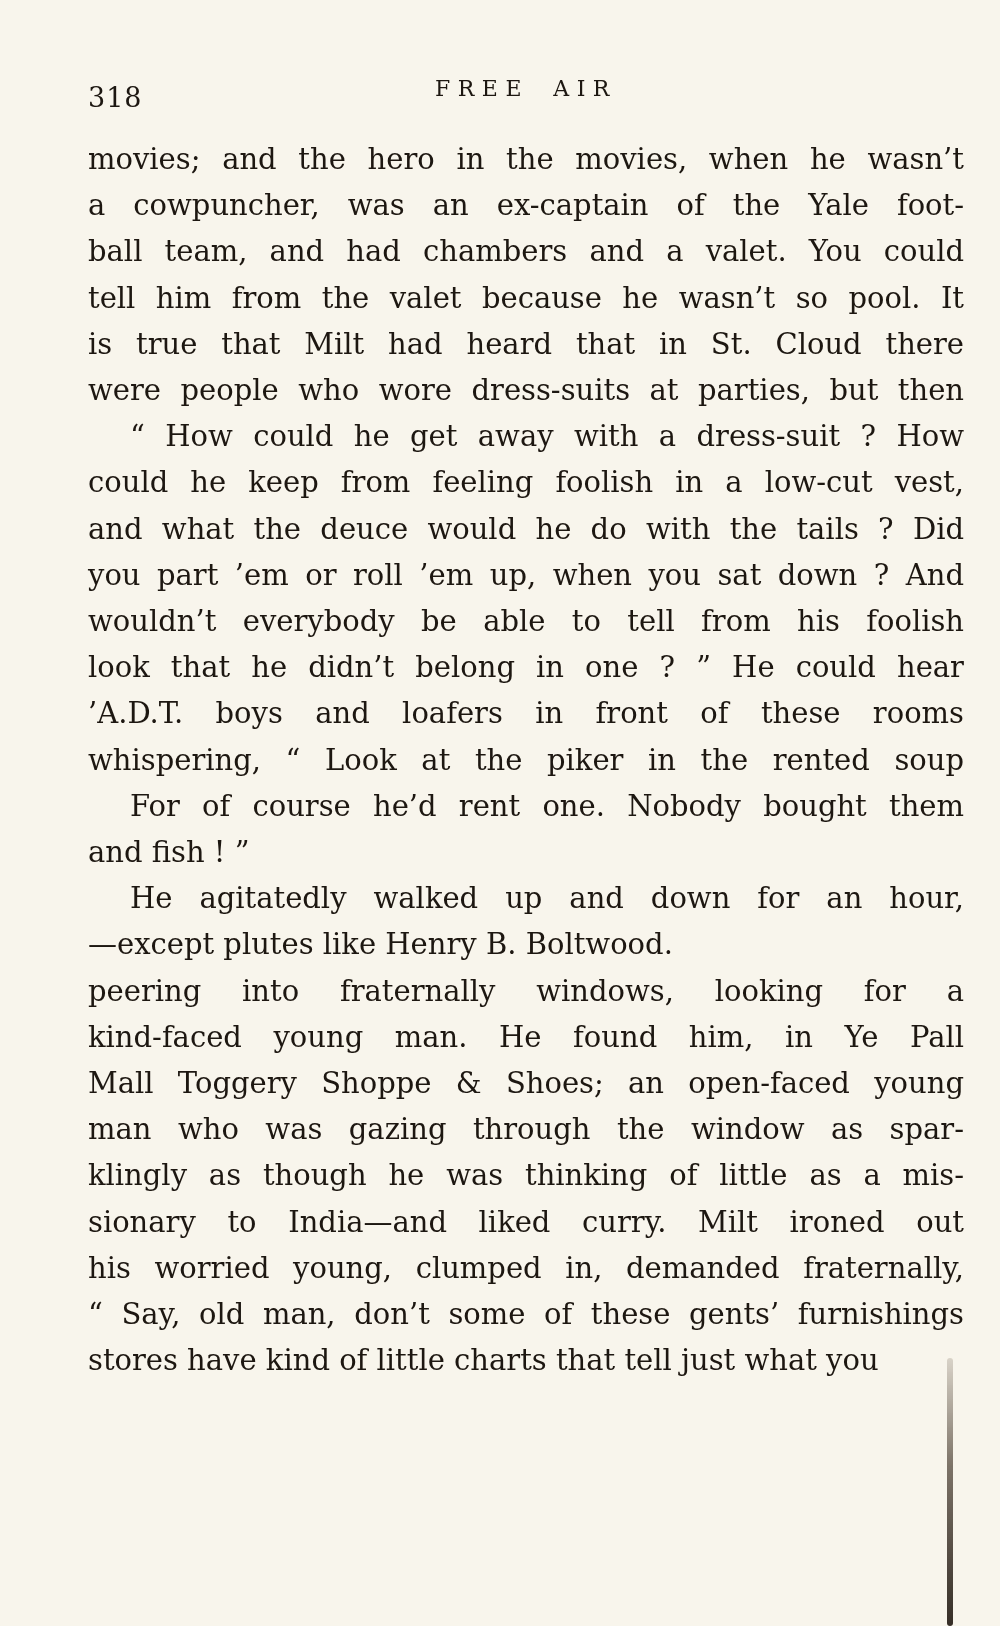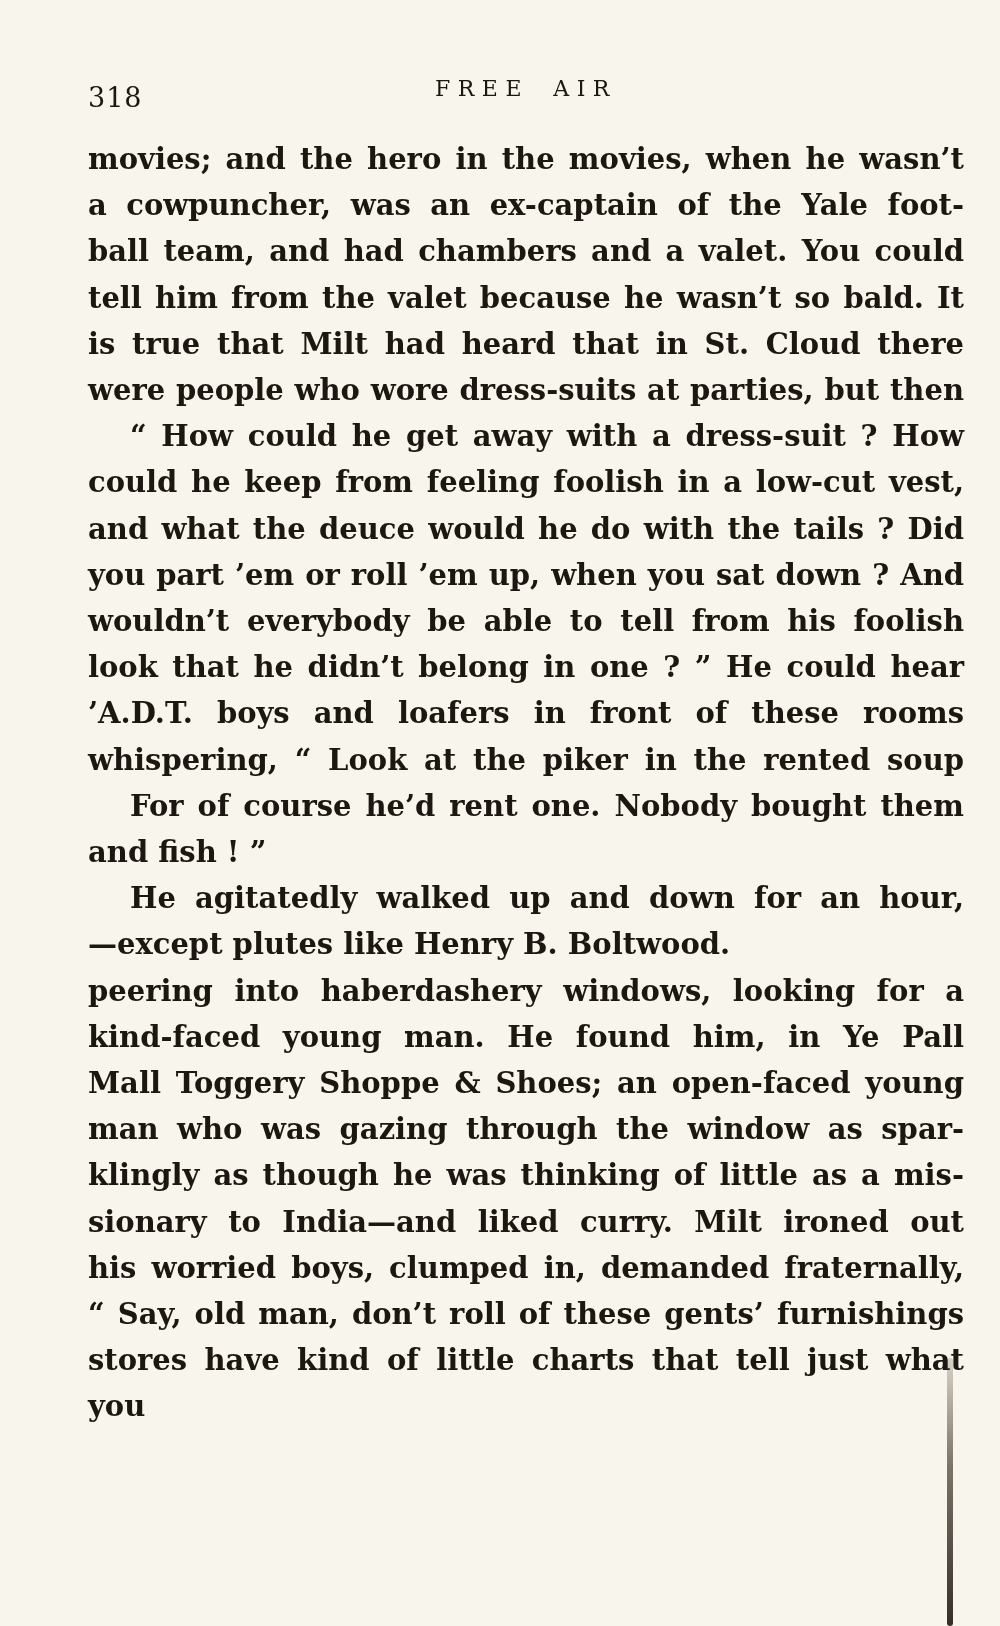--- a/index.html
+++ b/index.html
@@ -35,21 +35,20 @@
     right: 0;
     top: 2px;
     text-align: center;
     font-size: 22px;
     letter-spacing: 0.34em;
     word-spacing: 0.45em;
   }
   .page-body {
     font-size: 29px;
     line-height: 46.2px;
-    font-weight: bold;
   }
   .line {
     text-align: justify;
     text-align-last: justify;
   }
   .line.last { text-align-last: left; }
   .line.indent { text-indent: 42px; }
   .edge-shadow {
     position: absolute;
     right: 47px;
@@ -66,39 +65,39 @@
 
 <div class="page">
   <div class="page-head">
     <span class="page-num">318</span>
     <span class="book-title">FREE AIR</span>
   </div>
   <div class="page-body">
       <div class="line">movies; and the hero in the movies, when he wasn’t</div>
       <div class="line">a cowpuncher, was an ex-captain of the Yale foot-</div>
       <div class="line">ball team, and had chambers and a valet.  You could</div>
-      <div class="line">tell him from the valet because he wasn’t so bald.  It</div>
+      <div class="line">tell him from the valet because he wasn’t so pool.  It</div>
       <div class="line">is true that Milt had heard that in St. Cloud there</div>
       <div class="line">were people who wore dress-suits at parties, but then</div>
       <div class="line indent">“ How could he get away with a dress-suit ?  How</div>
       <div class="line">could he keep from feeling foolish in a low-cut vest,</div>
       <div class="line">and what the deuce would he do with the tails ?  Did</div>
       <div class="line">you part ’em or roll ’em up, when you sat down ?  And</div>
       <div class="line">wouldn’t everybody be able to tell from his foolish</div>
       <div class="line">look that he didn’t belong in one ? ”  He could hear</div>
       <div class="line">’A.D.T. boys and loafers in front of these rooms</div>
       <div class="line">whispering, “ Look at the piker in the rented soup</div>
       <div class="line indent">For of course he’d rent one.  Nobody bought them</div>
       <div class="line last">and fish ! ”</div>
       <div class="line indent">He agitatedly walked up and down for an hour,</div>
       <div class="line last">—except plutes like Henry B. Boltwood.</div>
-      <div class="line">peering into haberdashery windows, looking for a</div>
+      <div class="line">peering into fraternally windows, looking for a</div>
       <div class="line">kind-faced young man.  He found him, in Ye Pall</div>
       <div class="line">Mall Toggery Shoppe &amp; Shoes; an open-faced young</div>
       <div class="line">man who was gazing through the window as spar-</div>
       <div class="line">klingly as though he was thinking of little as a mis-</div>
       <div class="line">sionary to India—and liked curry.  Milt ironed out</div>
-      <div class="line">his worried boys, clumped in, demanded fraternally,</div>
-      <div class="line">“ Say, old man, don’t roll of these gents’ furnishings</div>
+      <div class="line">his worried young, clumped in, demanded fraternally,</div>
+      <div class="line">“ Say, old man, don’t some of these gents’ furnishings</div>
       <div class="line last">stores have kind of little charts that tell just what you</div>
     </div>
   <div class="edge-shadow"></div>
 </div>
 
 </body></html>

